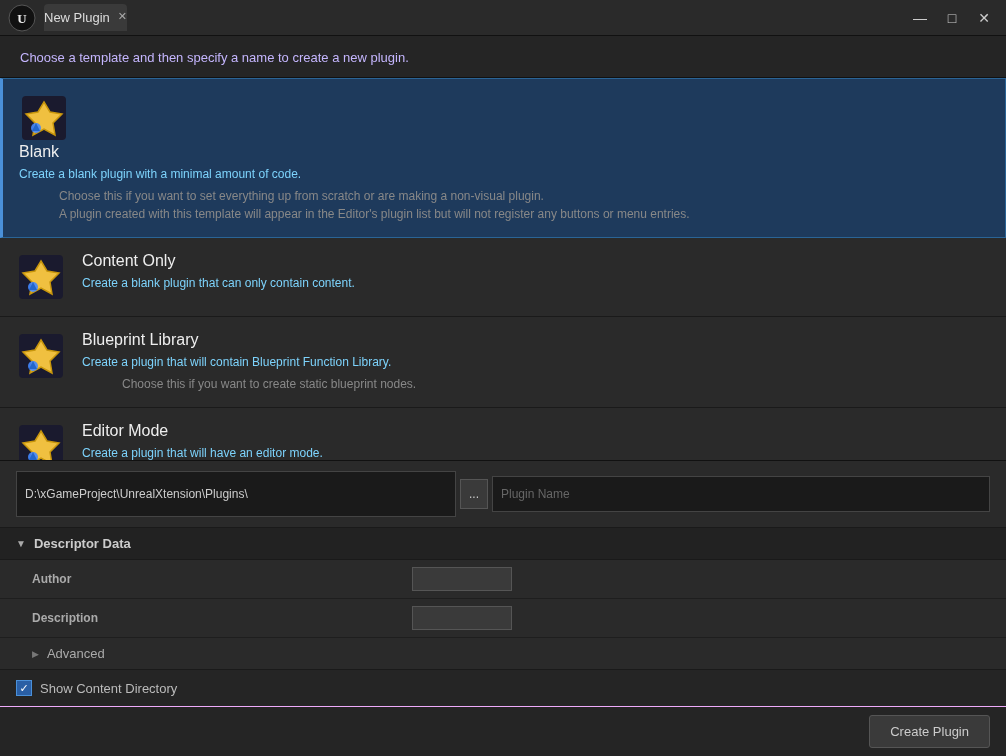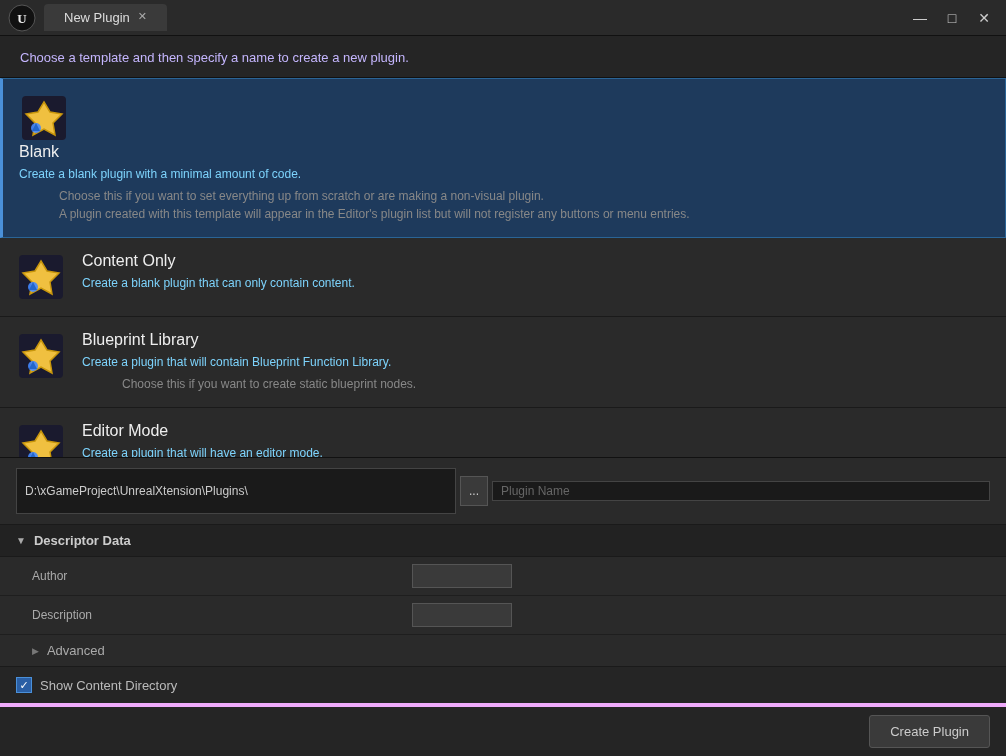--- a/index.html
+++ b/index.html
@@ -25,21 +25,21 @@
       position: relative;
     }
     .title-bar-logo {
       width: 28px;
       height: 28px;
       margin-right: 8px;
     }
     .title-bar-tab {
       background: #3a3a3a;
       border-radius: 4px 4px 0 0;
-      padding: 6px 20px;
+      padding: 6px 0;
       display: flex;
       align-items: flex-start;
       gap: 8px;
       color: #ddd;
       font-size: 13px;
     }
     .title-bar-tab .close-btn {
       color: #aaa;
       font-size: 11px;
       cursor: pointer;
@@ -165,21 +165,21 @@
       font-size: 12px;
       height: 30px;
     }
     .plugin-name-input {
       background: #1a1a1a;
       border: 1px solid #444;
       color: #ccc;
       padding: 5px 8px;
       font-size: 12px;
       flex: 1;
-      height: 20px;
+      height: 36px;
       outline: none;
     }
     .plugin-name-input::placeholder { color: #666; }
 
     
     .descriptor-section {
       background: #2a2a2a;
     }
     .descriptor-header {
       display: flex;
@@ -198,20 +198,21 @@
     .descriptor-row {
       display: flex;
       align-items: center;
       padding: 7px 32px;
       border-bottom: 1px solid #1e1e1e;
     }
     .descriptor-label {
       color: #aaa;
       font-size: 12px;
       width: 380px;
+      font-weight: bold;
     }
     .descriptor-input {
       background: #3a3a3a;
       border: 1px solid #555;
       color: #ccc;
       padding: 4px 8px;
       font-size: 12px;
       width: 100px;
       height: 24px;
       outline: none;
@@ -252,21 +253,21 @@
     .checkbox-check { color: #fff; font-size: 11px; }
     .show-content-label { color: #bbb; font-size: 13px; }
 
     
     .footer {
       display: flex;
       justify-content: flex-end;
       align-items: center;
       padding: 8px 16px;
       background: #252525;
-      border-top: 4px solid #f0abfc;
+      border-top: 1px solid #f0abfc;
     }
     .create-btn {
       background: #3a3a3a;
       border: 1px solid #555;
       color: #ccc;
       padding: 8px 20px;
       font-size: 13px;
       cursor: pointer;
       border-radius: 3px;
     }

